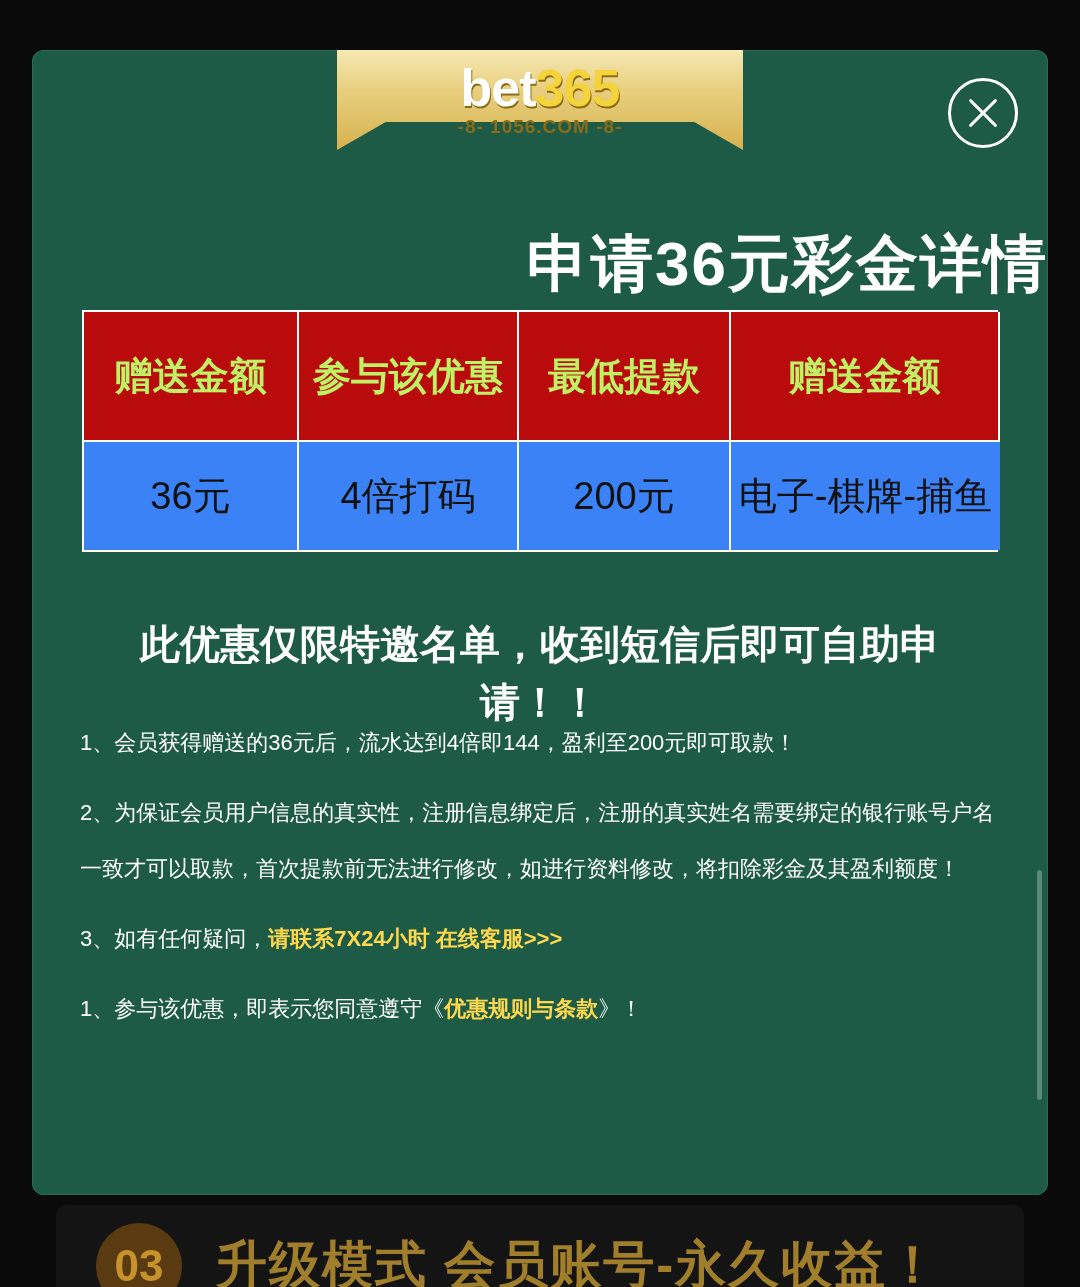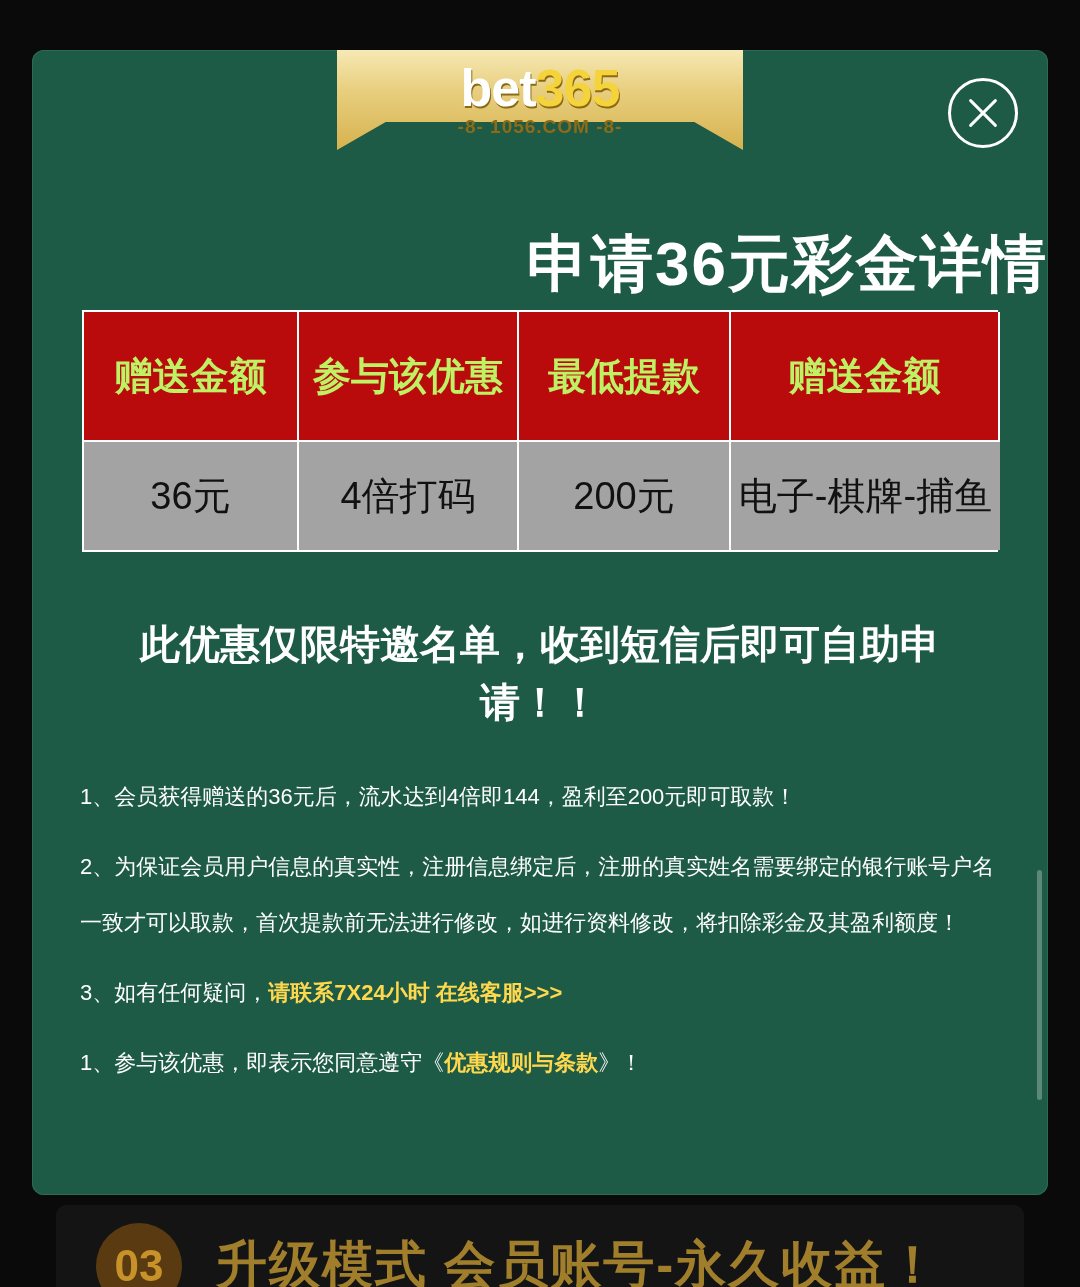--- a/index.html
+++ b/index.html
@@ -167,21 +167,21 @@
     font-size: 38px;
     border-right: 2px solid #ffffff;
   }
   .th:last-child, .td:last-child { border-right: none; }
   .th {
     background: #b90b0b;
     color: #bef264;
     font-weight: bold;
   }
   .td {
-    background: #a3a3a3;
+    background: #3b82f6;
     color: #111111;
     height: 110px;
     border-top: 2px solid #ffffff;
   }
 
   .notice {
     position: absolute;
     left: 60px;
     top: 545px;
     width: 896px;
@@ -189,21 +189,21 @@
     color: #ffffff;
     font-size: 40px;
     font-weight: bold;
     line-height: 1.45;
     margin-top: 20px;
   }
 
   .terms {
     position: absolute;
     left: 48px;
-    top: 719px;
+    top: 665px;
     width: 936px;
     color: #ffffff;
     font-size: 22px;
     line-height: 2.55;
   }
   .term { margin: 0 0 14px 0; }
   .term .hl { color: #ffd84d; font-weight: bold; }
   .term .support { color: #ffd84d; font-weight: bold; margin-top: 24px; }
 
   

